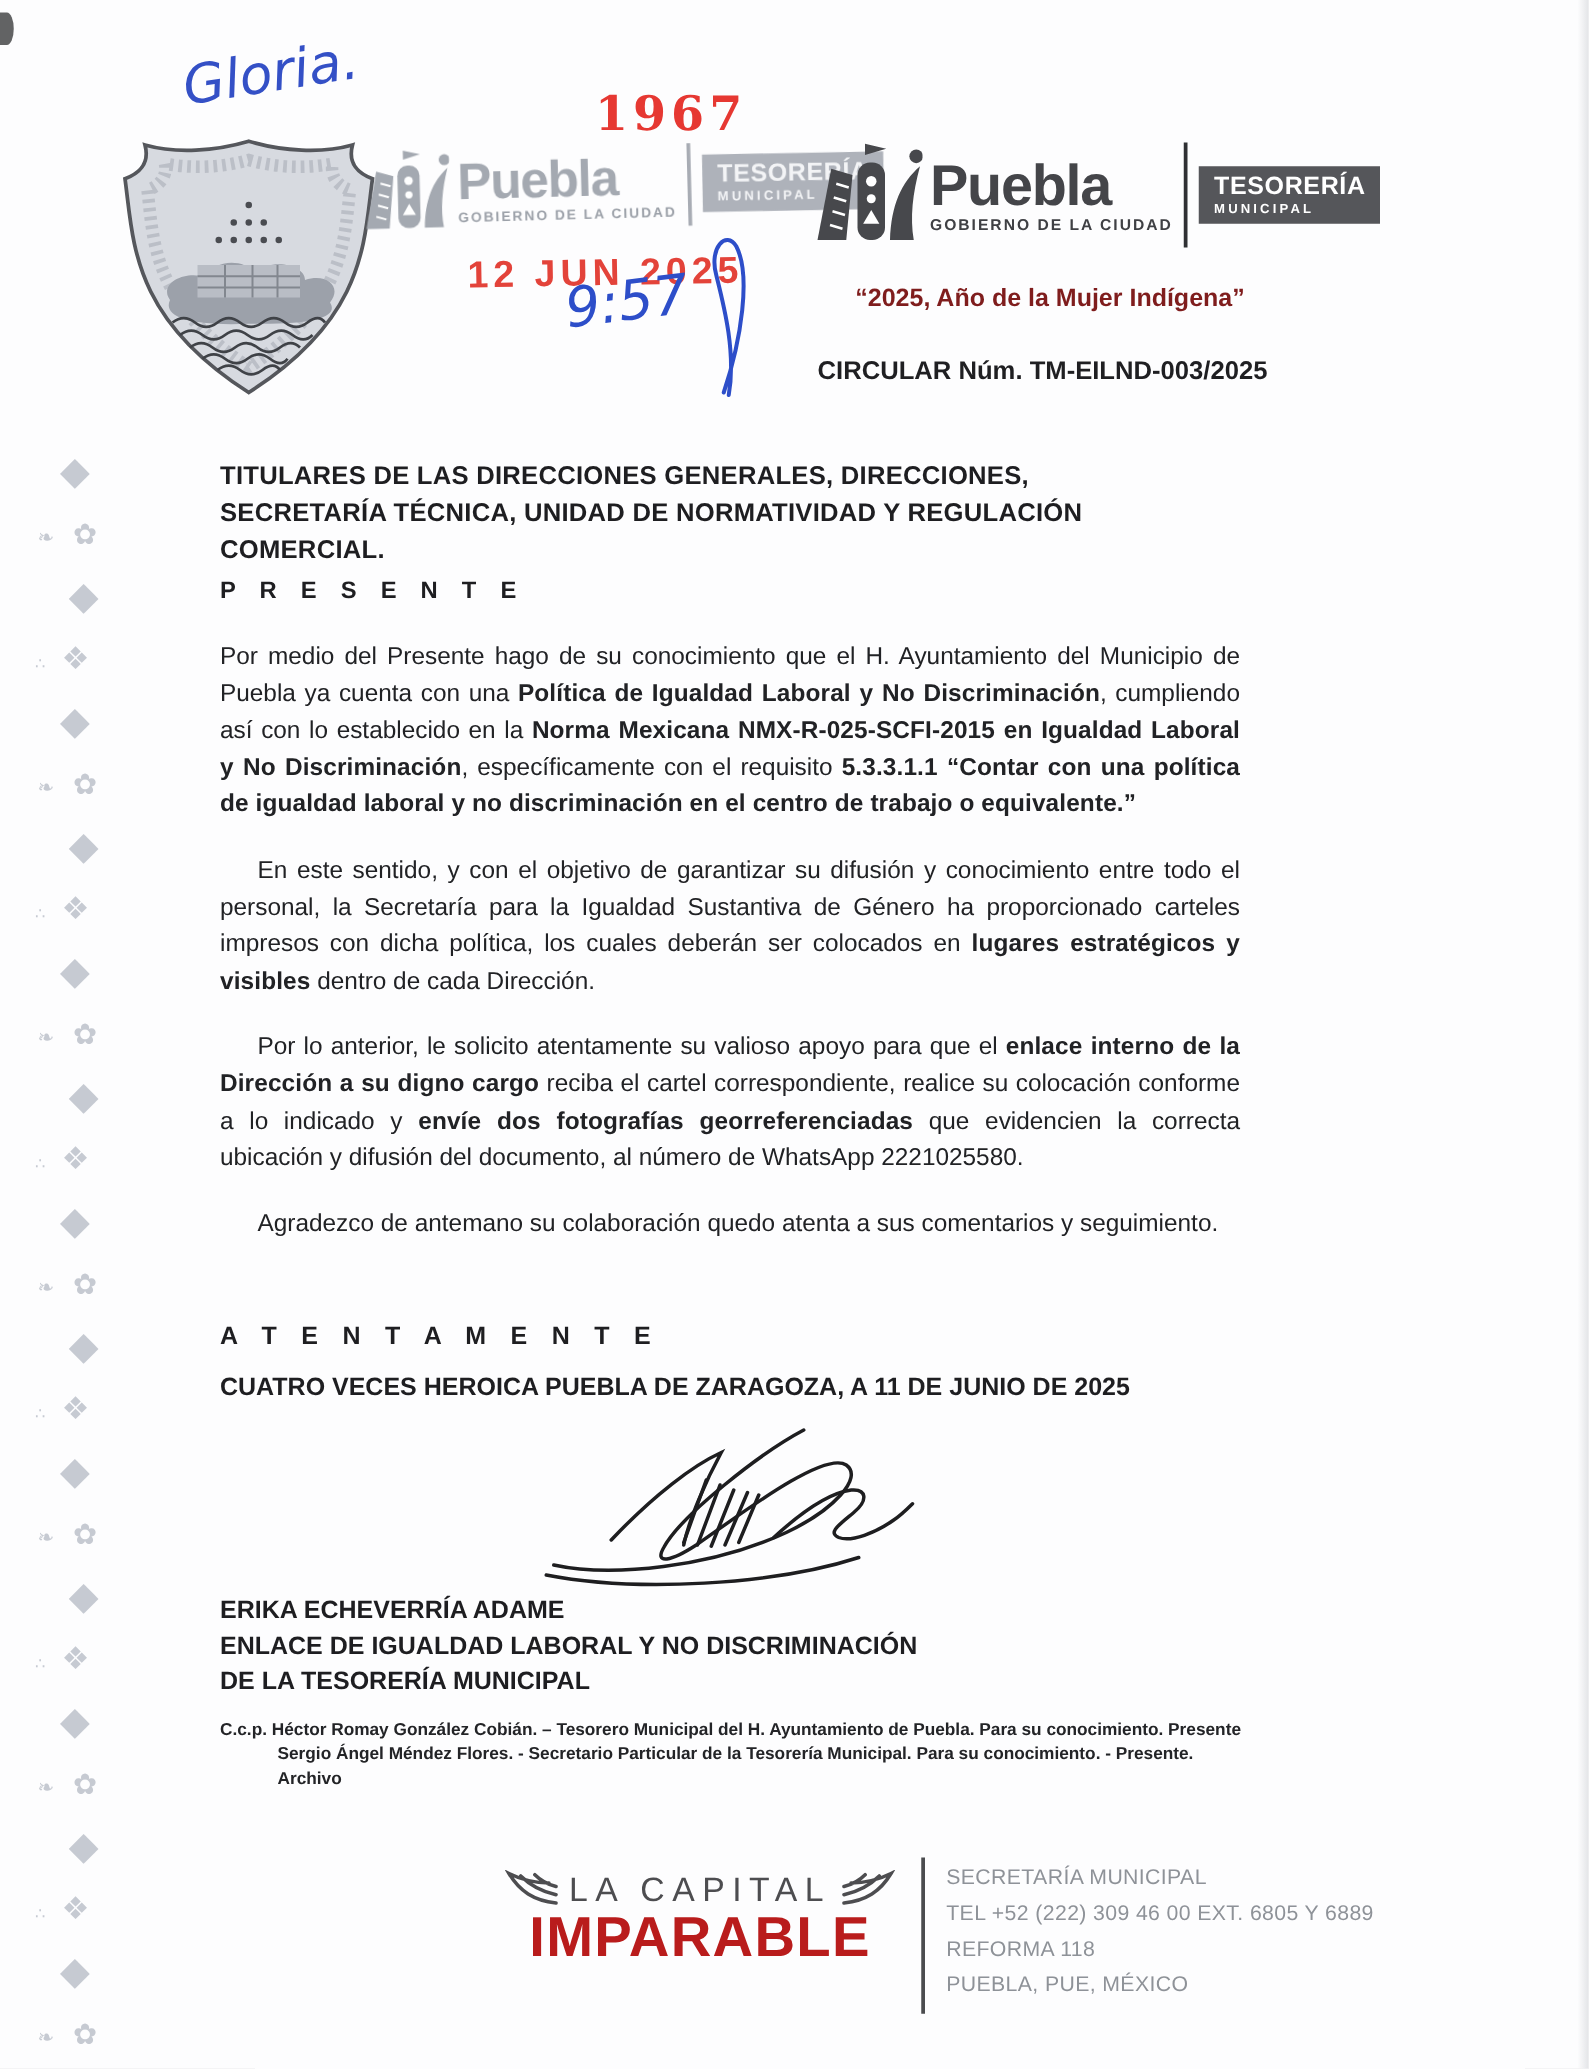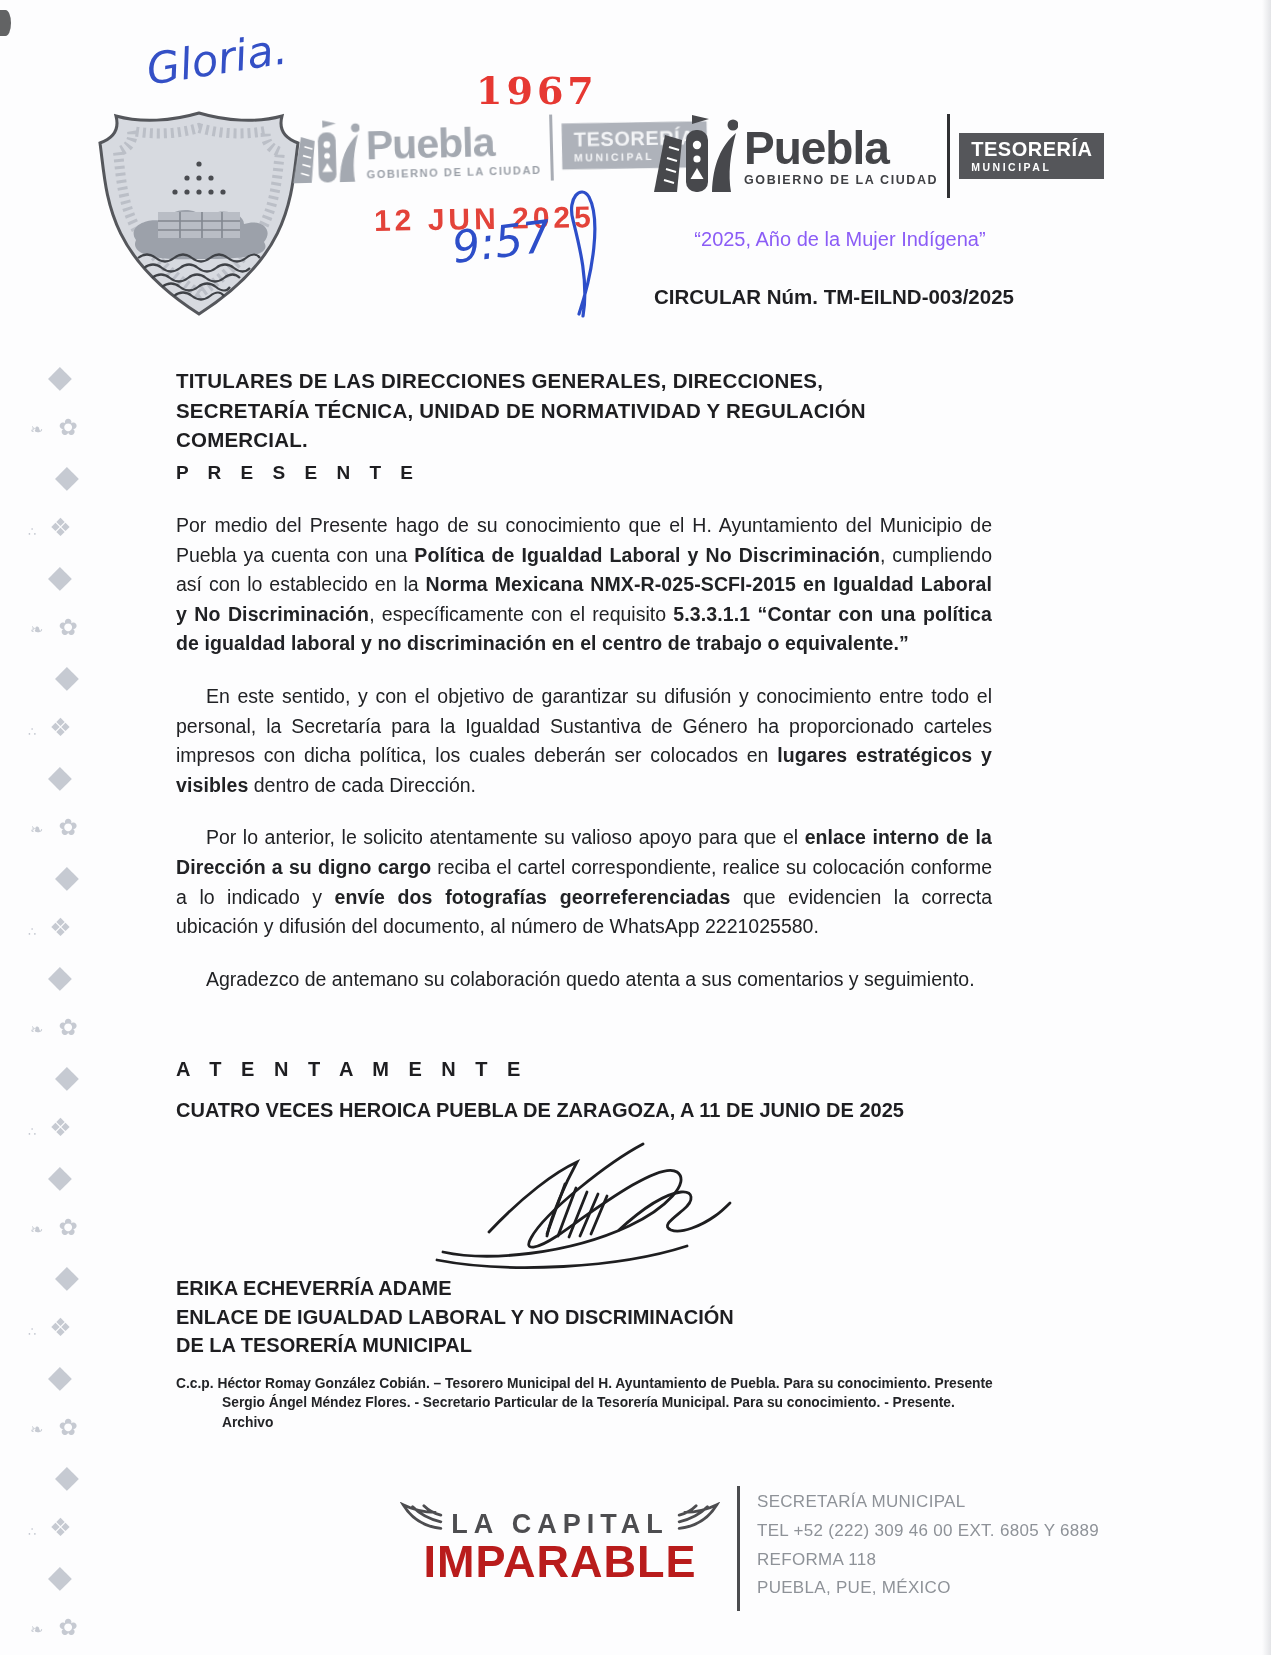--- a/index.html
+++ b/index.html
@@ -60,21 +60,21 @@
   .so5 { font-size:10.5px; line-height:13px; letter-spacing:.5px; }
 
   .logo-right { position:absolute; left:646px; top:110px; display:flex; align-items:center;
     color:#47484c; }
   .logo-right .licon { width:92px; height:92px; }
   .logo-right .wordmark { font-size:46px; color:#444549; }
   .logo-right .tagline { color:#3f4044; font-size:12.5px; }
   .logo-right .badge { background:#55565a; color:#fff; }
 
   .motto { position:absolute; left:640px; top:228px; width:400px; text-align:center;
-    font-weight:normal; font-size:20px; color:#8b5cf6; }
+    font-weight:bold; font-size:20px; color:#7f1d1d; }
   .circular { position:absolute; left:628px; top:285px; width:412px; text-align:center;
     font-weight:bold; font-size:20.5px; color:#1f1f22; }
 
   
   .doc-body { position:absolute; left:176px; top:366px; width:816px; }
   .recipient div { font-weight:bold; font-size:20.5px; line-height:29.5px;
     color:#1e1e21; letter-spacing:.2px; }
   .presente { font-size:19px !important; letter-spacing:7px !important; margin-top:3px; }
 
   #paragraphs { margin-top:24px; }
@@ -90,21 +90,21 @@
   .signer-name, .signer-title { font-weight:bold; font-size:20px; line-height:28.5px; color:#1e1e21; }
 
   .ccp { margin-top:14px; width:940px; font-weight:bold; font-size:13.8px;
     line-height:19.5px; color:#232427; }
   .ccp .ind { padding-left:46px; }
 
   
   .footer-logo { position:absolute; left:392px; top:1496px; width:336px;
     text-align:center; color:#4d4d50; }
   .slogan-top { display:flex; align-items:center; justify-content:center; gap:7px; }
-  .slogan1 { font-weight:700; font-size:27px; letter-spacing:6px;margin-top:13px; }
+  .slogan1 { font-weight:400; font-size:27px; letter-spacing:6px; }
   .slogan2 { font-weight:900; font-size:45px; letter-spacing:1px; margin-top:-4px; color:#b91c1c; }
   .wing { flex:0 0 auto; }
   .wing.left { transform:scaleX(-1); }
 
   .footer-info { position:absolute; left:737px; top:1486px; border-left:3px solid #4b4c4f;
     padding:2px 0 8px 17px; }
   .footer-info div { font-size:17px; line-height:28.8px; color:#8e9298; letter-spacing:.3px; }
 </style>
 </head>
 <body>

